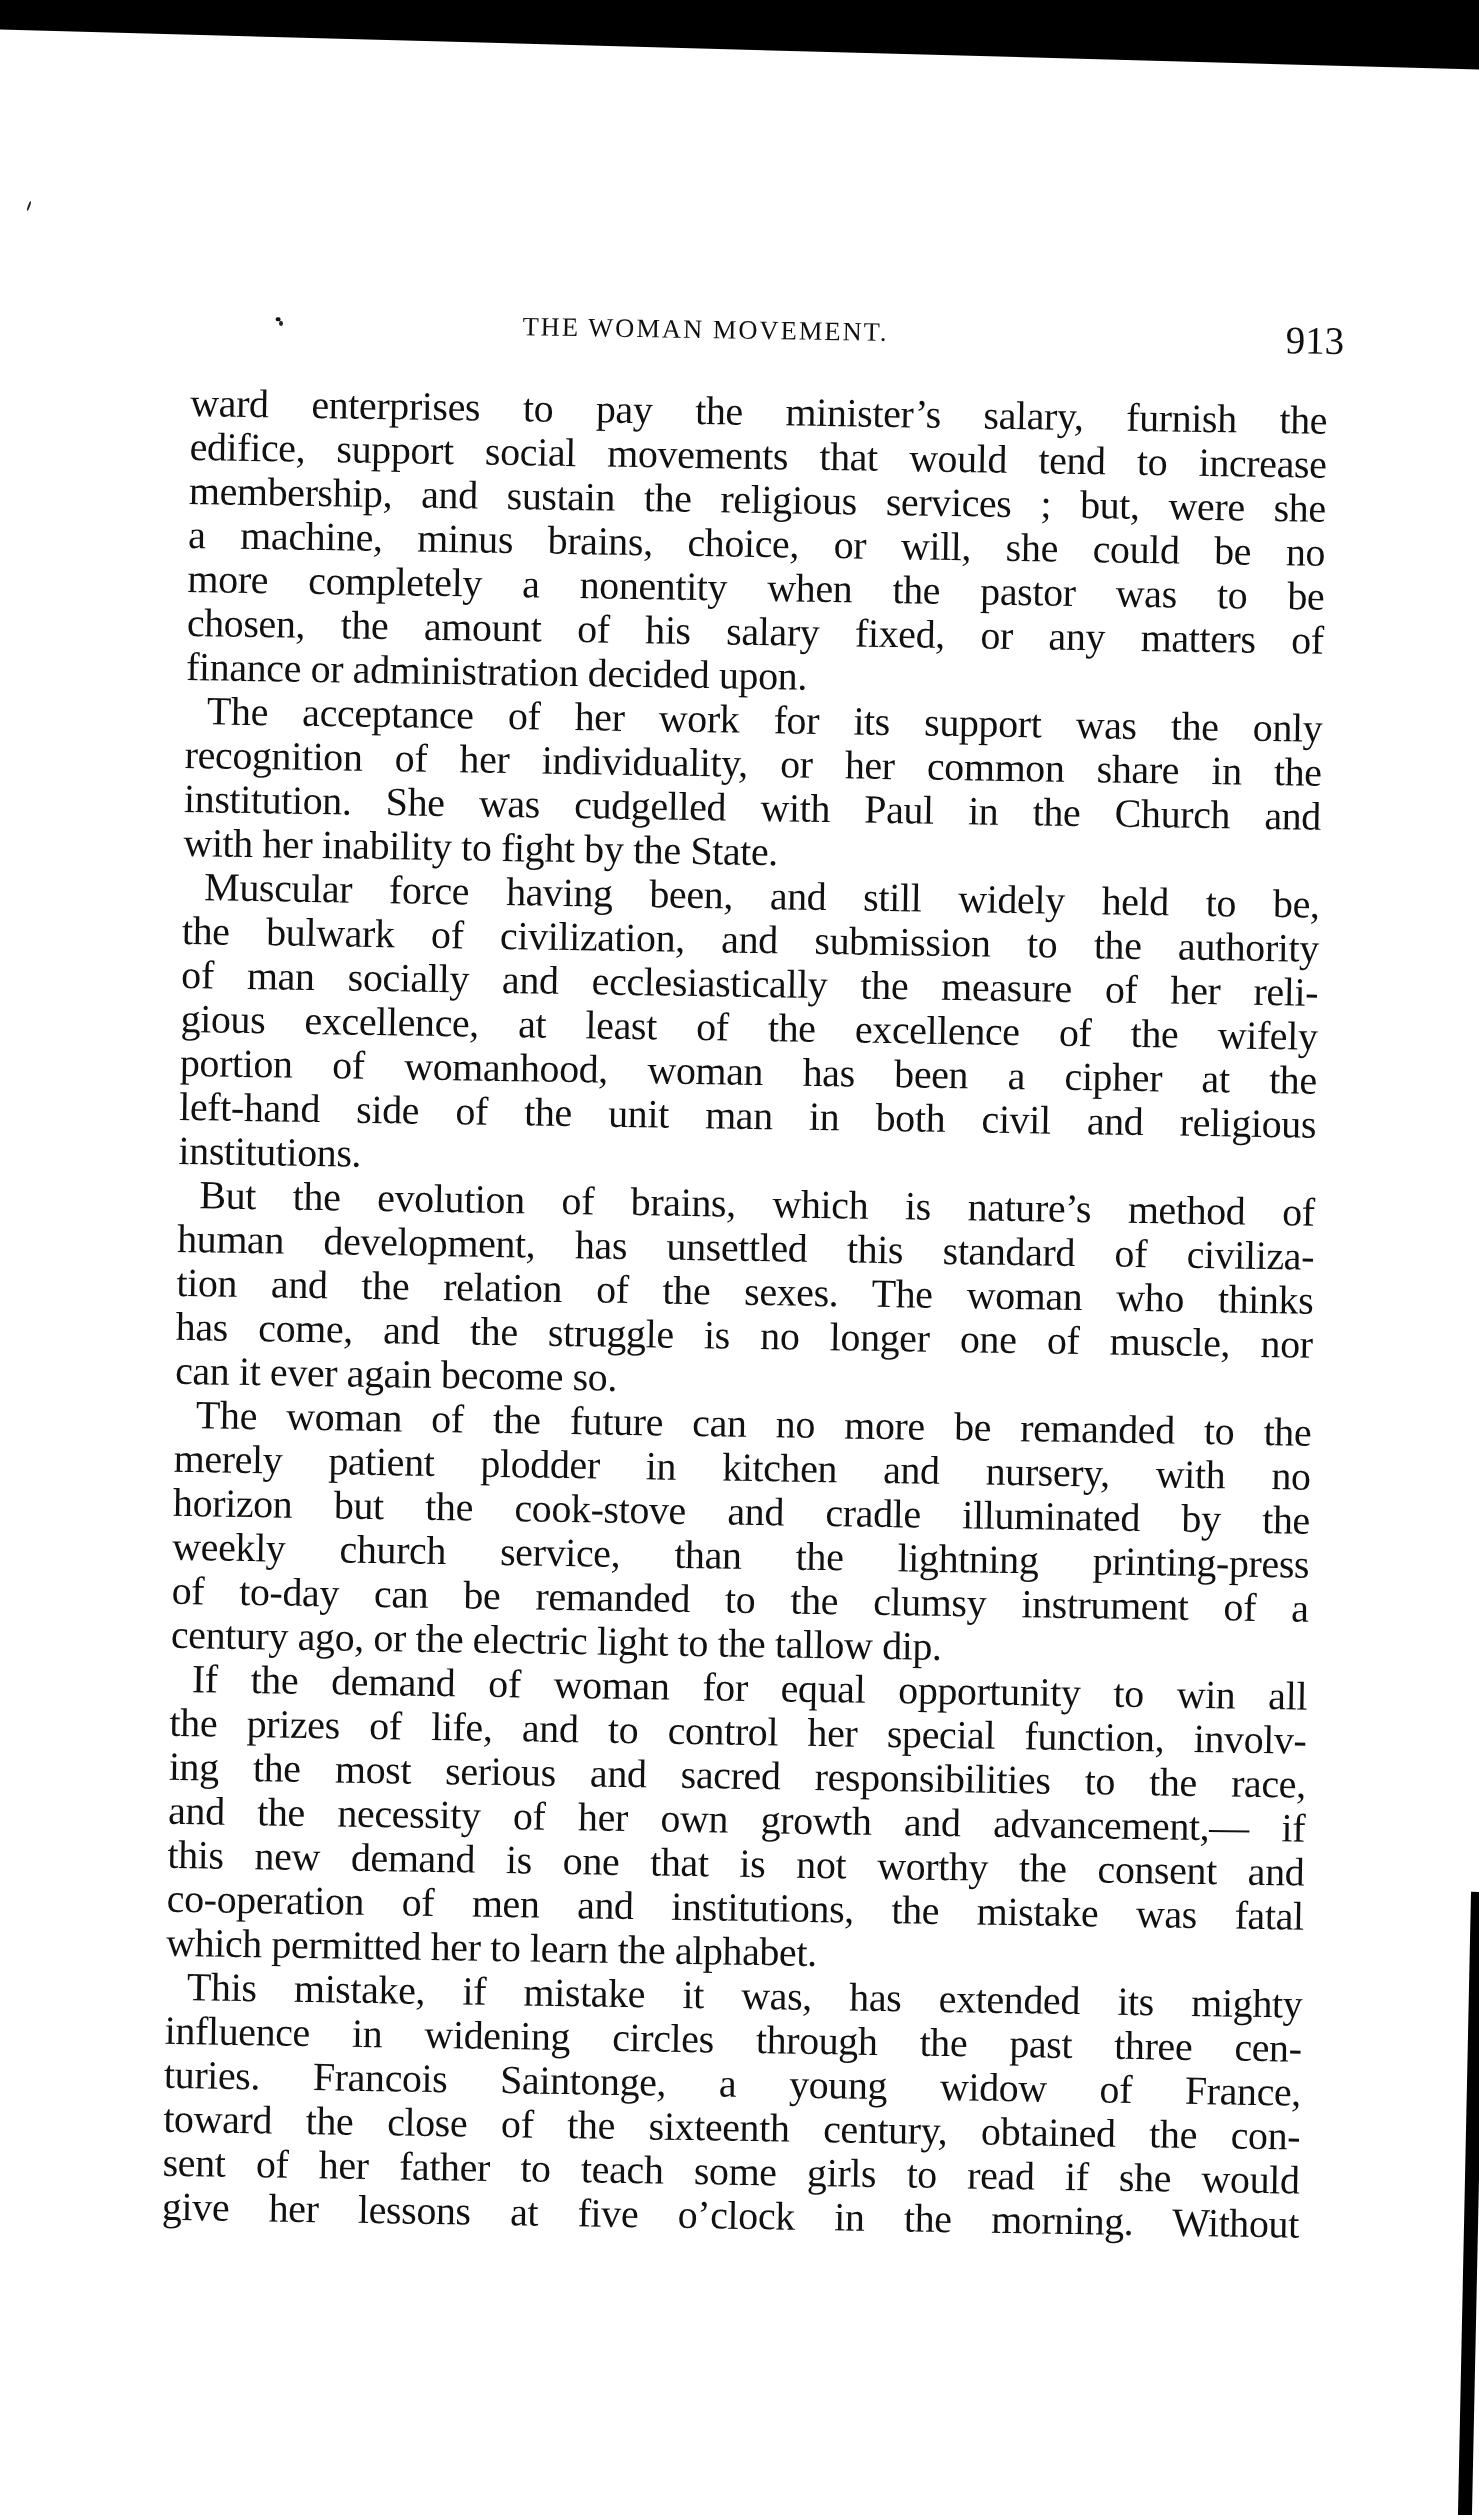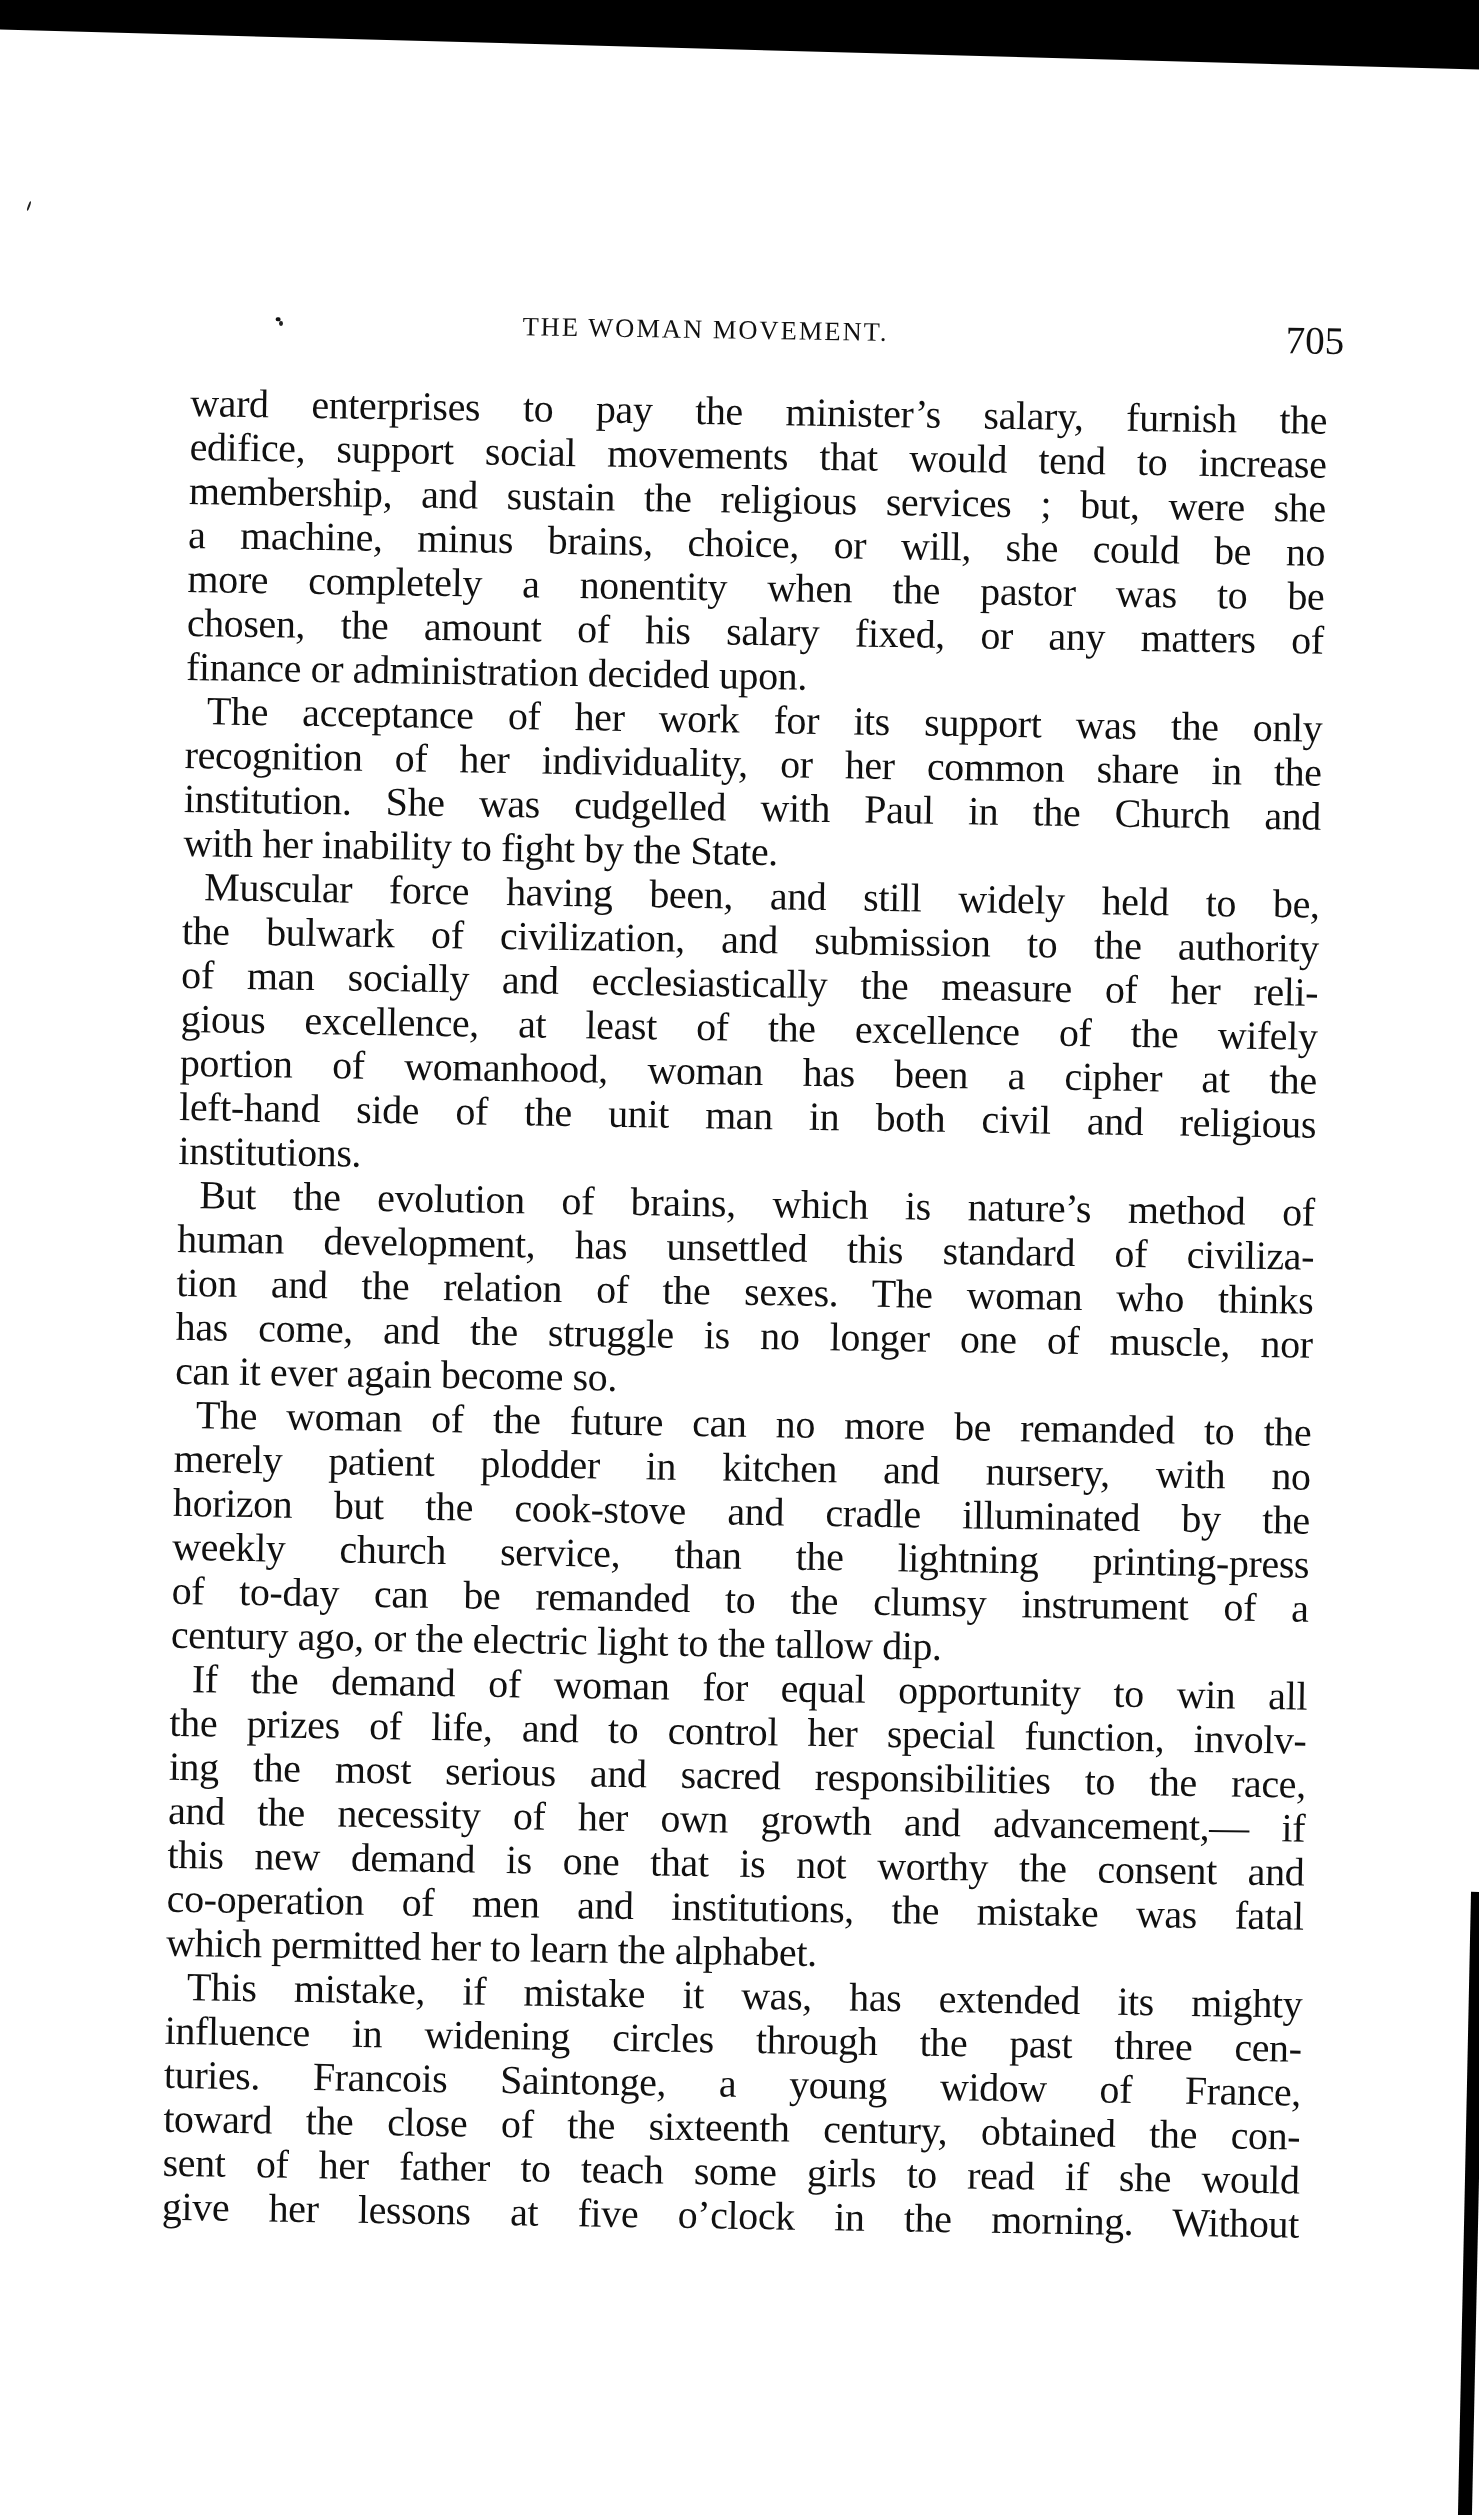--- a/index.html
+++ b/index.html
@@ -107,21 +107,21 @@
 
 <div class="top-band"></div>
 <div class="right-edge"></div>
 <div class="speck" style="left:28px;top:201px;width:2px;height:9.8px;transform:rotate(20deg);"></div>
 <div class="speck" style="left:279px;top:321px;width:3.9px;height:4.9px;"></div>
 
 <div class="page">
   <div class="running-head">
     <span class="head-dot"></span>
     <span class="head-title">THE WOMAN MOVEMENT.</span>
-    <span class="page-number">705</span>
+    <span class="page-number">913</span>
   </div>
 
   <div class="body-text" id="body-text">
       <div class="paragraph">
         <span class="line">ward enterprises to pay the minister’s salary, furnish the</span>
         <span class="line">edifice, support social movements that would tend to increase</span>
         <span class="line">membership, and sustain the religious services ; but, were she</span>
         <span class="line">a machine, minus brains, choice, or will, she could be no</span>
         <span class="line">more completely a nonentity when the pastor was to be</span>
         <span class="line">chosen, the amount of his salary fixed, or any matters of</span>

